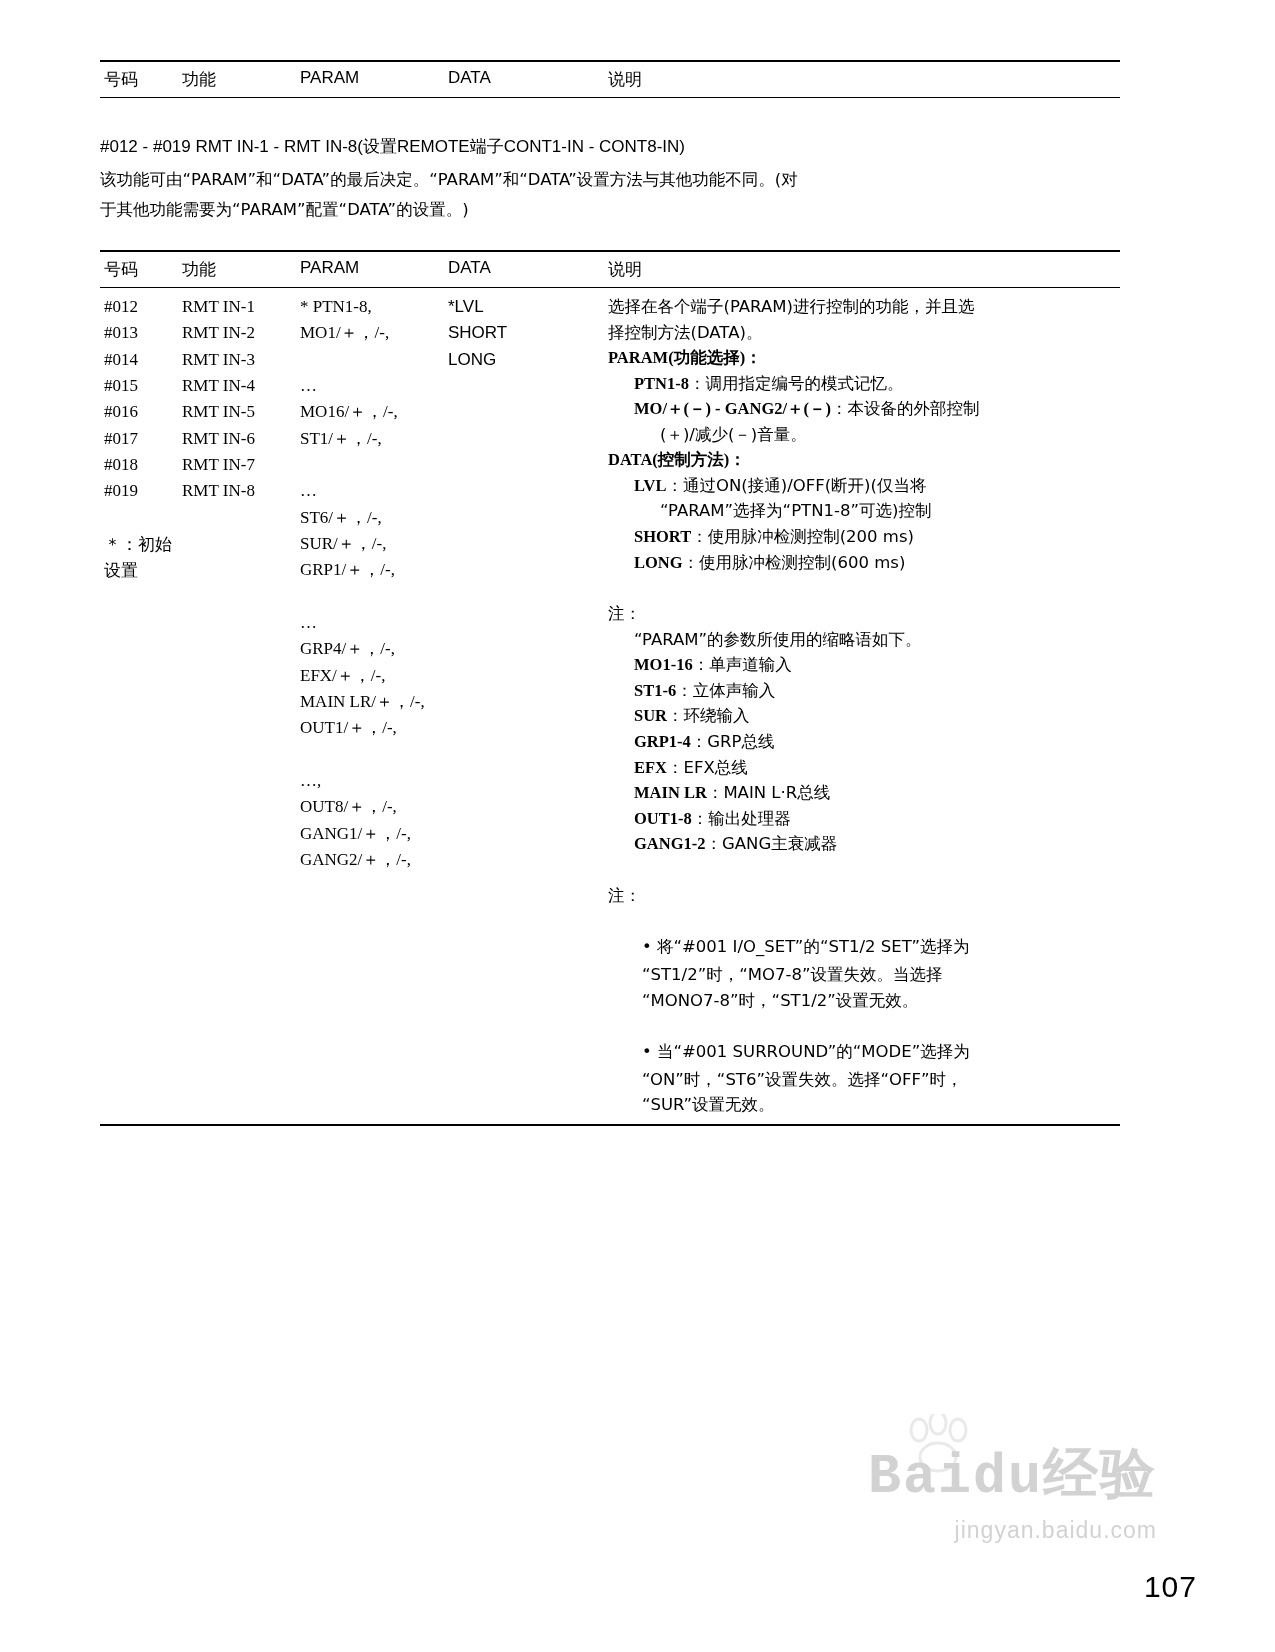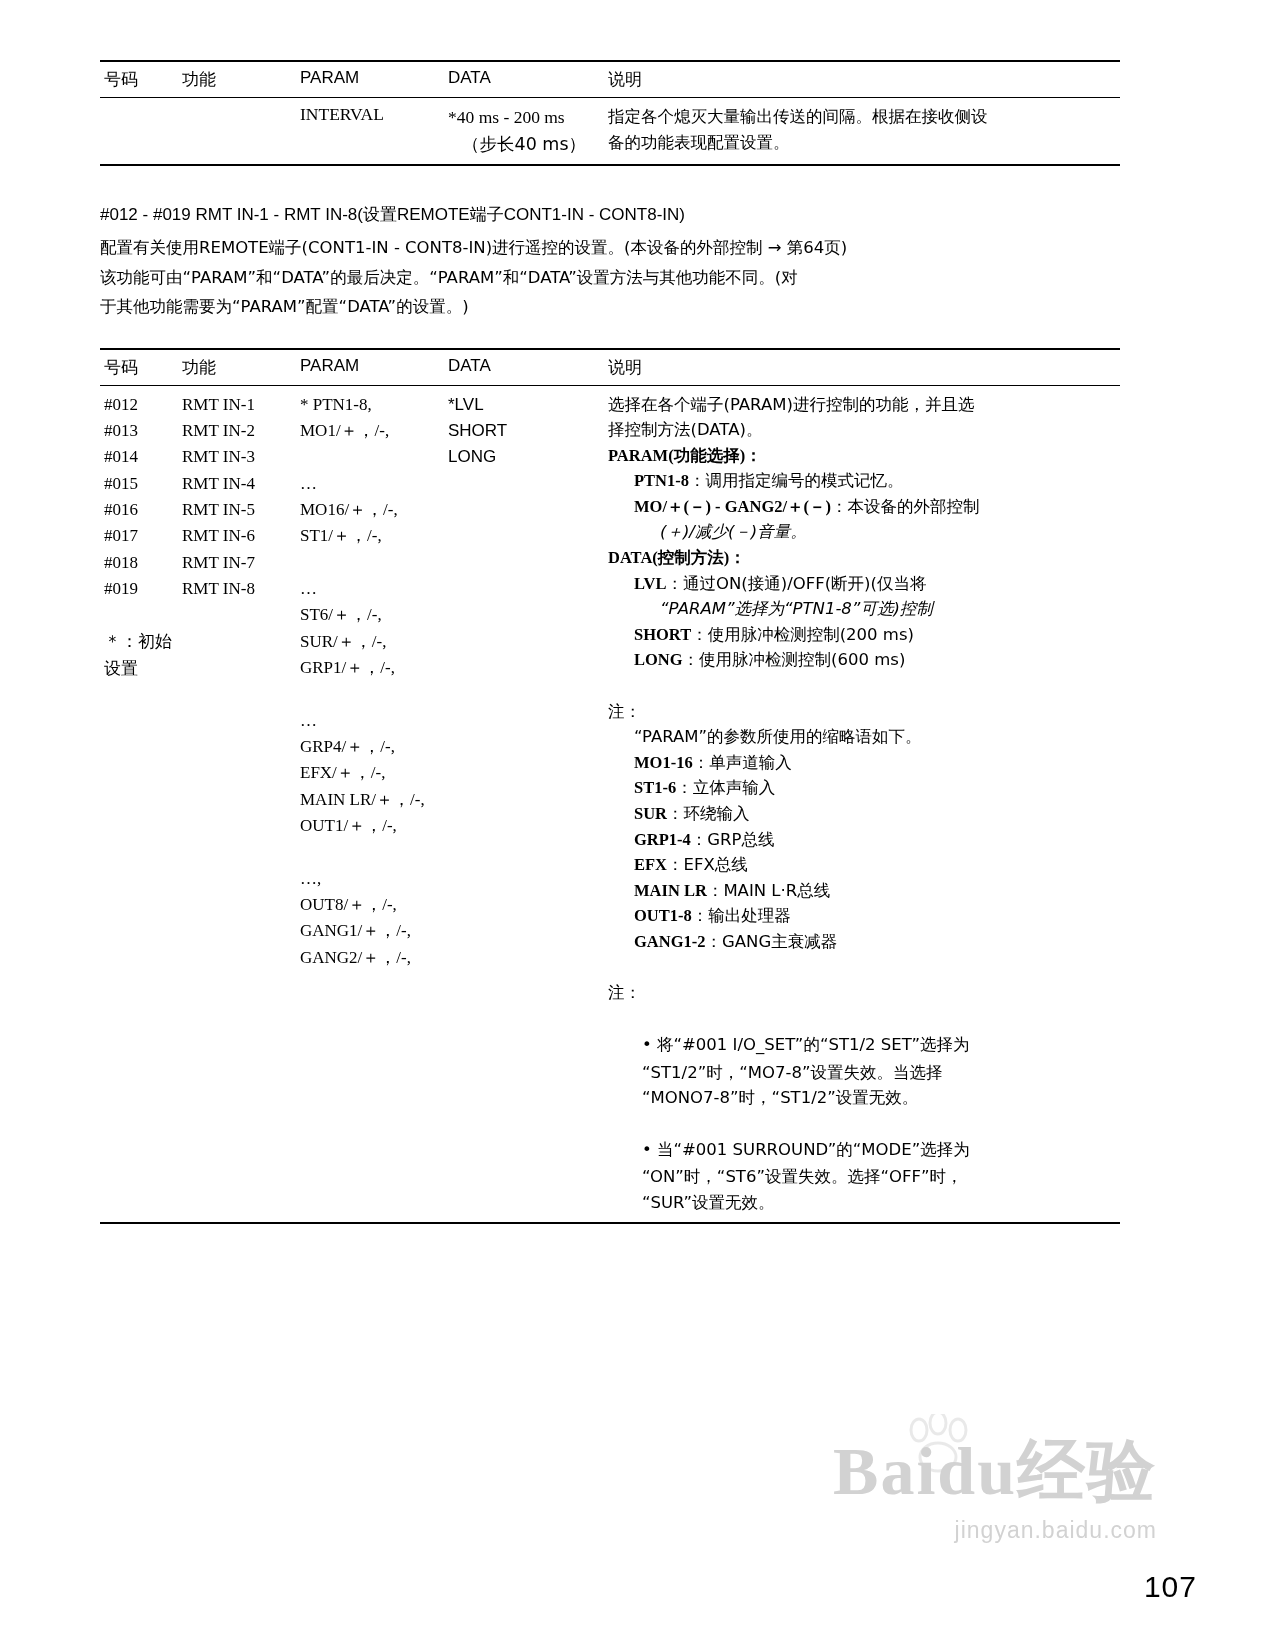--- a/index.html
+++ b/index.html
@@ -48,21 +48,21 @@
     font-family: "DejaVu Sans", "Liberation Sans", sans-serif;
   }
   .col-num  { width: 78px; }
   .col-fn   { width: 118px; }
   .col-par  { width: 148px; }
   .col-data { width: 160px; }
   .col-desc { width: auto; }
 
   .cell-line { display: block; line-height: 1.55; }
   .indent1 { padding-left: 26px; display: block; }
-  .indent2 { padding-left: 52px; display: block; font-style: italic; }
+  .indent2 { padding-left: 52px; display: block; }
   .sans { font-family: "Liberation Sans", sans-serif; }
   .sansb { font-family: Liberation Serif, serif; font-weight: bold; }
 
   
   .section {
     margin: 34px 0 26px 0;
     font-size: 17.5px;
     line-height: 1.72;
   }
   .section .title {
@@ -102,22 +102,22 @@
   }
   .watermark {
     position: absolute;
     right: 118px;
     bottom: 108px;
     text-align: right;
     color: #d2d2d2;
     user-select: none;
   }
   .watermark .wm-main {
-    font-family: Liberation Serif, serif;
-    font-size: 68px;
+    font-family: Liberation Mono, monospace;
+    font-size: 55px;
     font-weight: bold;
     letter-spacing: 2px;
     line-height: 1;
   }
   .watermark .wm-sub {
     font-family: "Liberation Sans", sans-serif;
     font-size: 23px;
     letter-spacing: 1px;
     margin-top: 12px;
   }
@@ -147,39 +147,25 @@
       <tbody>
         <tr class="hdr-row rule-top rule-bot">
           <td class="cjk">号码</td>
           <td class="cjk">功能</td>
           <td>PARAM</td>
           <td>DATA</td>
           <td class="cjk">说明</td>
         </tr>
 
 
-        <tr class="rule-bot-thick">
-          <td></td>
-          <td></td>
-          <td>INTERVAL</td>
-          <td>
-            <span class="cell-line">*40 ms - 200 ms</span>
-            <span class="cell-line cjk" style="padding-left:14px">（步长40 ms）</span>
-          </td>
-          <td class="cjk desc-cell">
-            <span class="cell-line">指定各个熄灭大量输出传送的间隔。根据在接收侧设</span>
-            <span class="cell-line">备的功能表现配置设置。</span>
-          </td>
-        </tr>
       </tbody>
     </table>
 
     <div class="section">
       <div class="title cjk">#012 - #019 RMT IN-1 - RMT IN-8(设置REMOTE端子CONT1-IN - CONT8-IN)</div>
-      <p>配置有关使用REMOTE端子(CONT1-IN - CONT8-IN)进行遥控的设置。(本设备的外部控制 → 第64页)</p>
       <p>该功能可由“PARAM”和“DATA”的最后决定。“PARAM”和“DATA”设置方法与其他功能不同。(对</p>
       <p>于其他功能需要为“PARAM”配置“DATA”的设置。)</p>
     </div>
 
     <table class="doc">
       <colgroup>
         <col class="col-num">
           <col class="col-fn">
           <col class="col-par">
           <col class="col-data">

